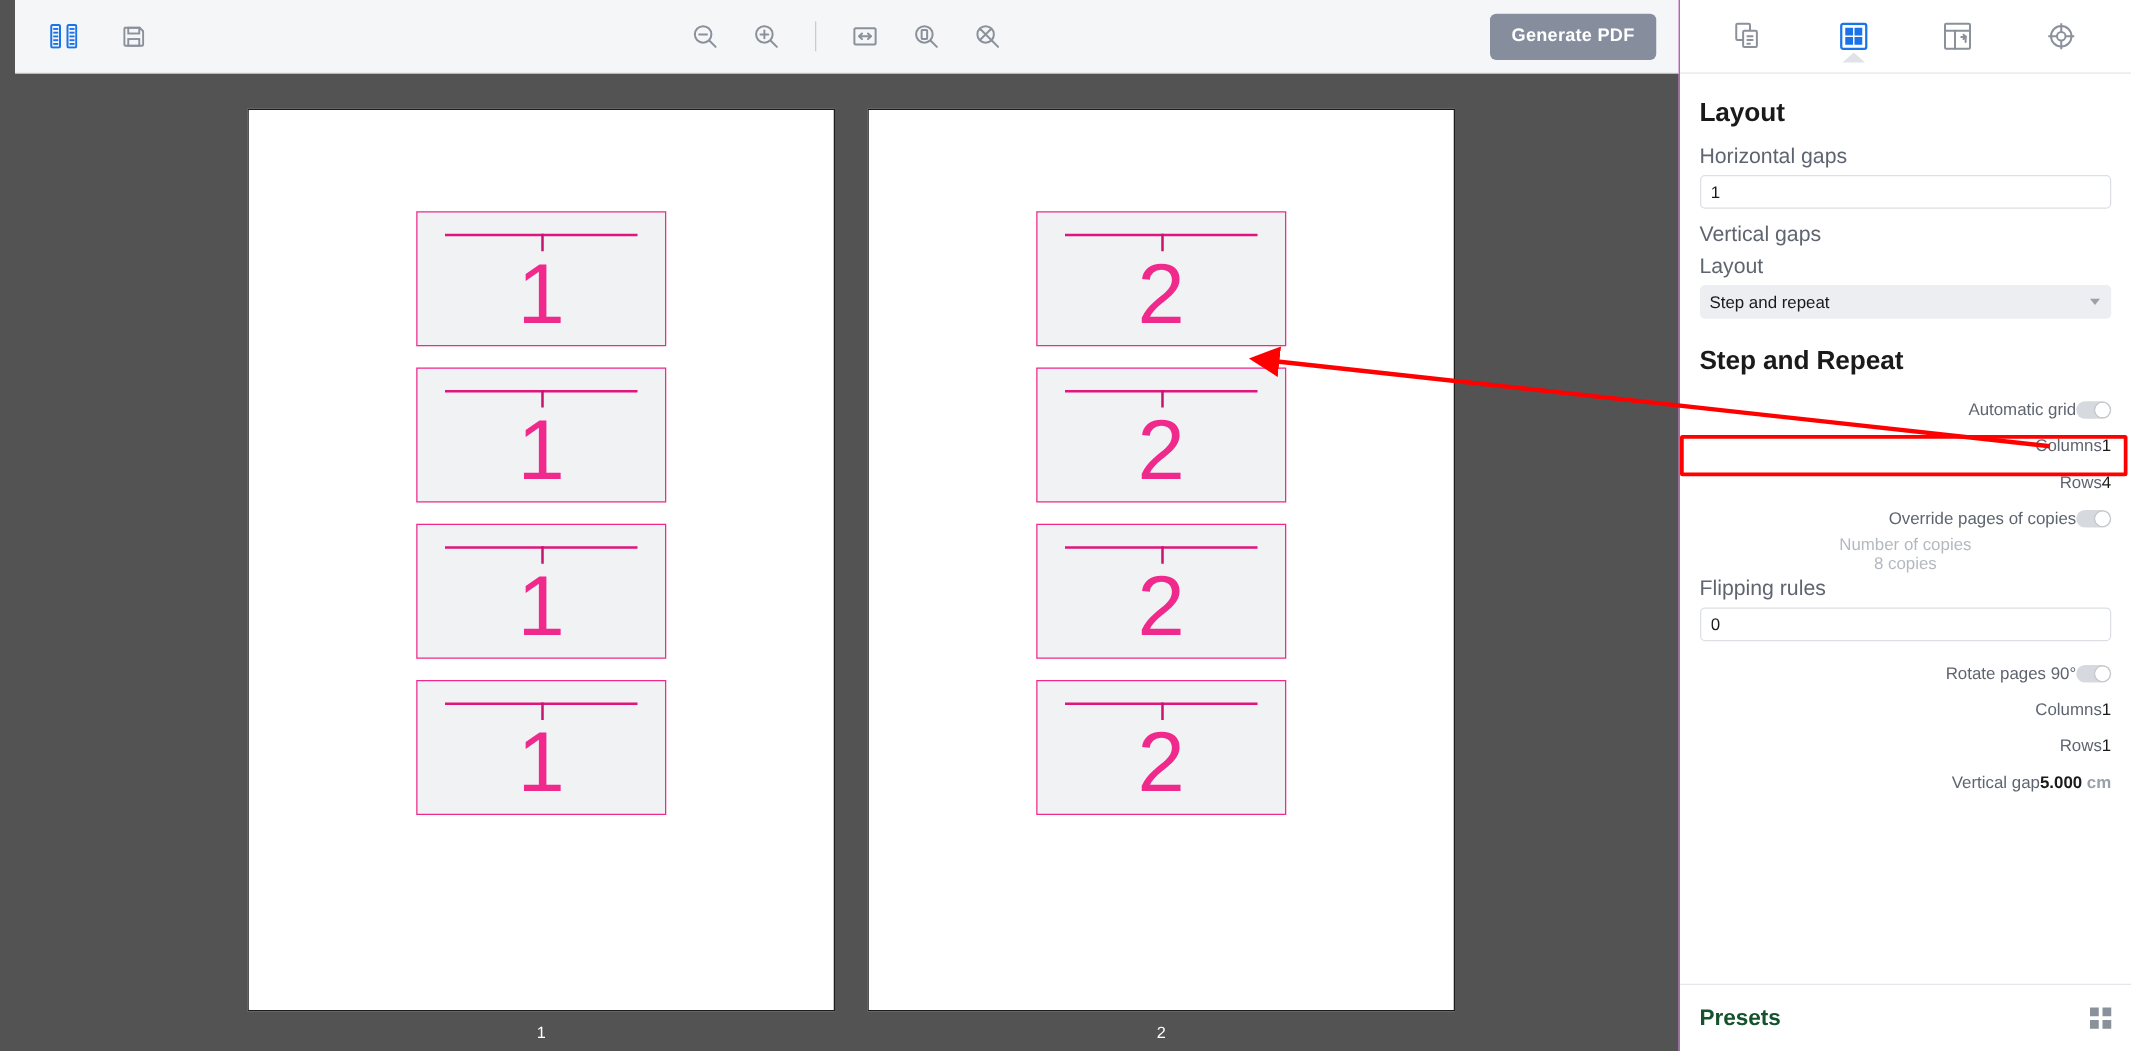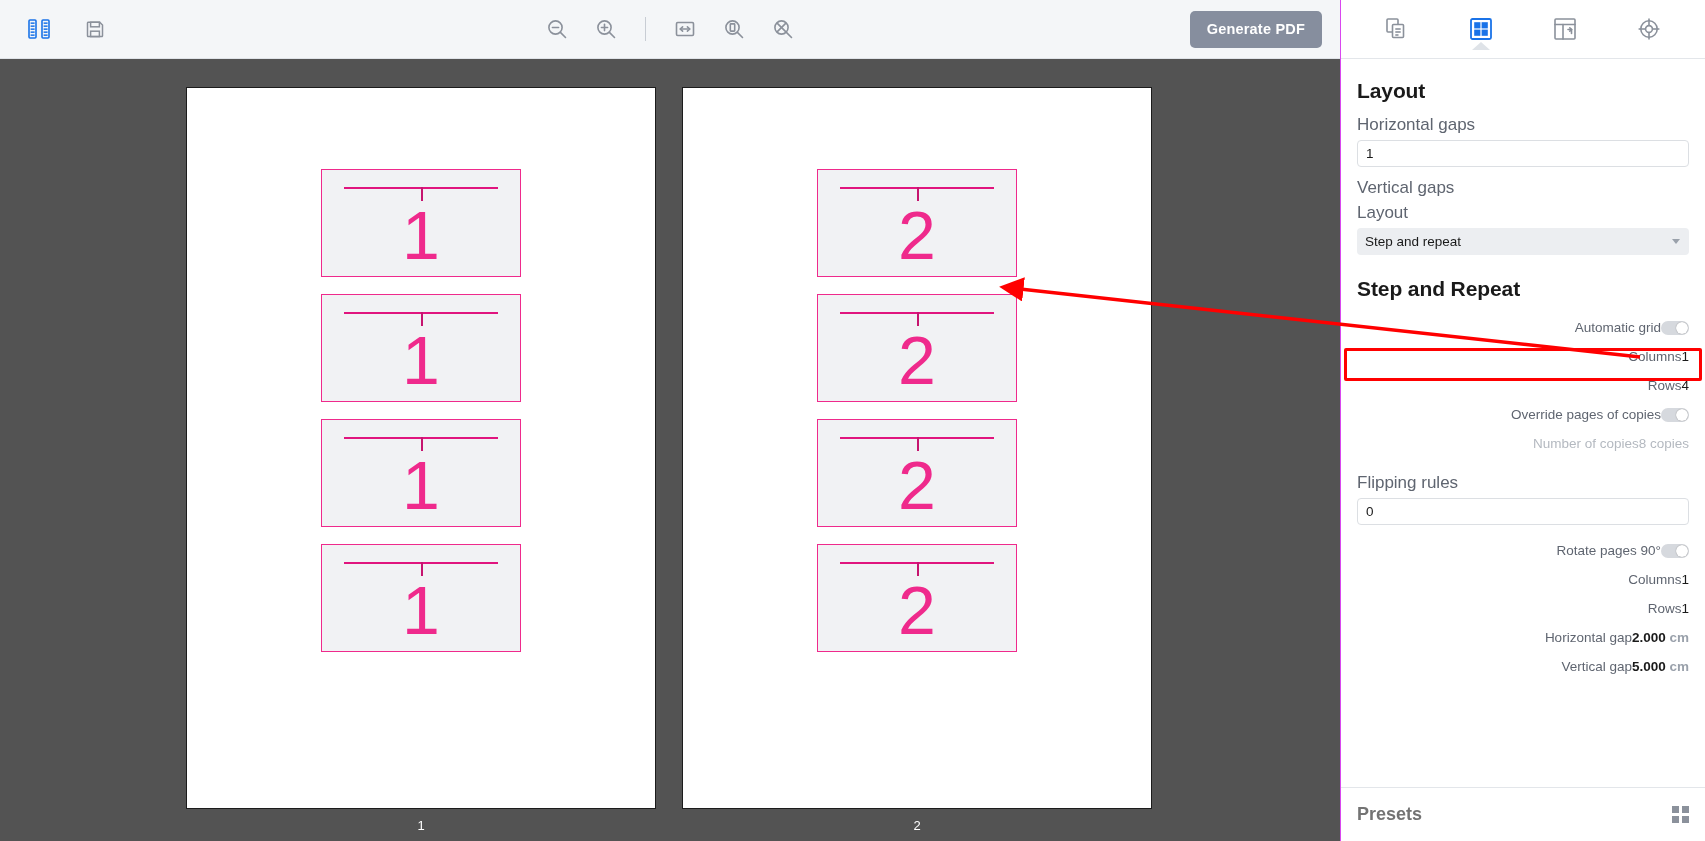--- a/index.html
+++ b/index.html
@@ -9,20 +9,21 @@
     font-family: "Liberation Sans", sans-serif;
     background: #535353;
   }
 
   
   .app {
     position: relative;
     width: 1705px; height: 698px;
     display: flex;
     flex-direction: row;
+    padding-left: 12px;
   }
   .left-region {
     width: 1340px; height: 841px;
     display: flex; flex-direction: column;
   }
 
   
   .toolbar {
     position: relative;
     height: 59px;
@@ -254,21 +255,21 @@
     align-items: center;
     justify-content: flex-end;
     height: 29px;
     font-size: 13.5px;
     color: #5f6570;
   }
   .row .val {
     color: #1a1a1a;
     font-size: 13.5px;
   }
-  .row.muted, .row.muted .val { color: #b4b9c0; }
+  .row.muted, .row.muted .val { color: #b4b9c0; flex-direction: column; }
   .row .unit { color: #9aa1ab; }
   .row .val.strong { font-weight: bold; }
   .toggle {
     width: 28px; height: 14px;
     border-radius: 8px;
     background: #d6d9de;
     position: relative;
     cursor: pointer;
   }
   .toggle .knob {
@@ -283,21 +284,21 @@
     border-top: 1px solid #e3e6ea;
     padding: 16px;
     display: flex;
     align-items: center;
     justify-content: space-between;
     flex: 0 0 auto;
   }
   .footer-title {
     font-size: 18px;
     font-weight: bold;
-    color: #737373;
+    color: #14532d;
   }
   .grid-ico {
     display: grid;
     grid-template-columns: 7px 7px;
     grid-template-rows: 7px 7px;
     gap: 3px;
     cursor: pointer;
   }
   .grid-ico i { background: #8b919b; display: block; }
 
@@ -565,44 +566,40 @@
             <span class="toggle">
               <i class="knob"></i>
             </span>
           </div>
           <div class="row muted">
             <span>Number of copies</span>
             <span class="val">8 copies</span>
           </div>
         </div>
 
-      <div class="field-label" style="margin-top:15px">Flipping rules</div>
+      <div class="field-label" style="margin-top:3px">Flipping rules</div>
       <input class="text-input" type="text" value="0" style="">
 
       <div class="row">
         <span>Rotate pages 90°</span>
         <span class="toggle">
             <i class="knob"></i>
           </span>
       </div>
 
       
 
       <div id="mc-rows">
           <div class="row">
             <span>Columns</span>
             <span class="val">1</span>
           </div>
           <div class="row">
             <span>Rows</span>
             <span class="val">1</span>
-          </div>
-          <div class="row">
-            <span>Horizontal gap</span>
-            <span class="val strong">2.000<span class="unit"> cm</span></span>
           </div>
           <div class="row">
             <span>Vertical gap</span>
             <span class="val strong">5.000<span class="unit"> cm</span></span>
           </div>
         </div>
     </div>
 
     <div class="panel-footer">
       <span class="footer-title">Presets</span>

